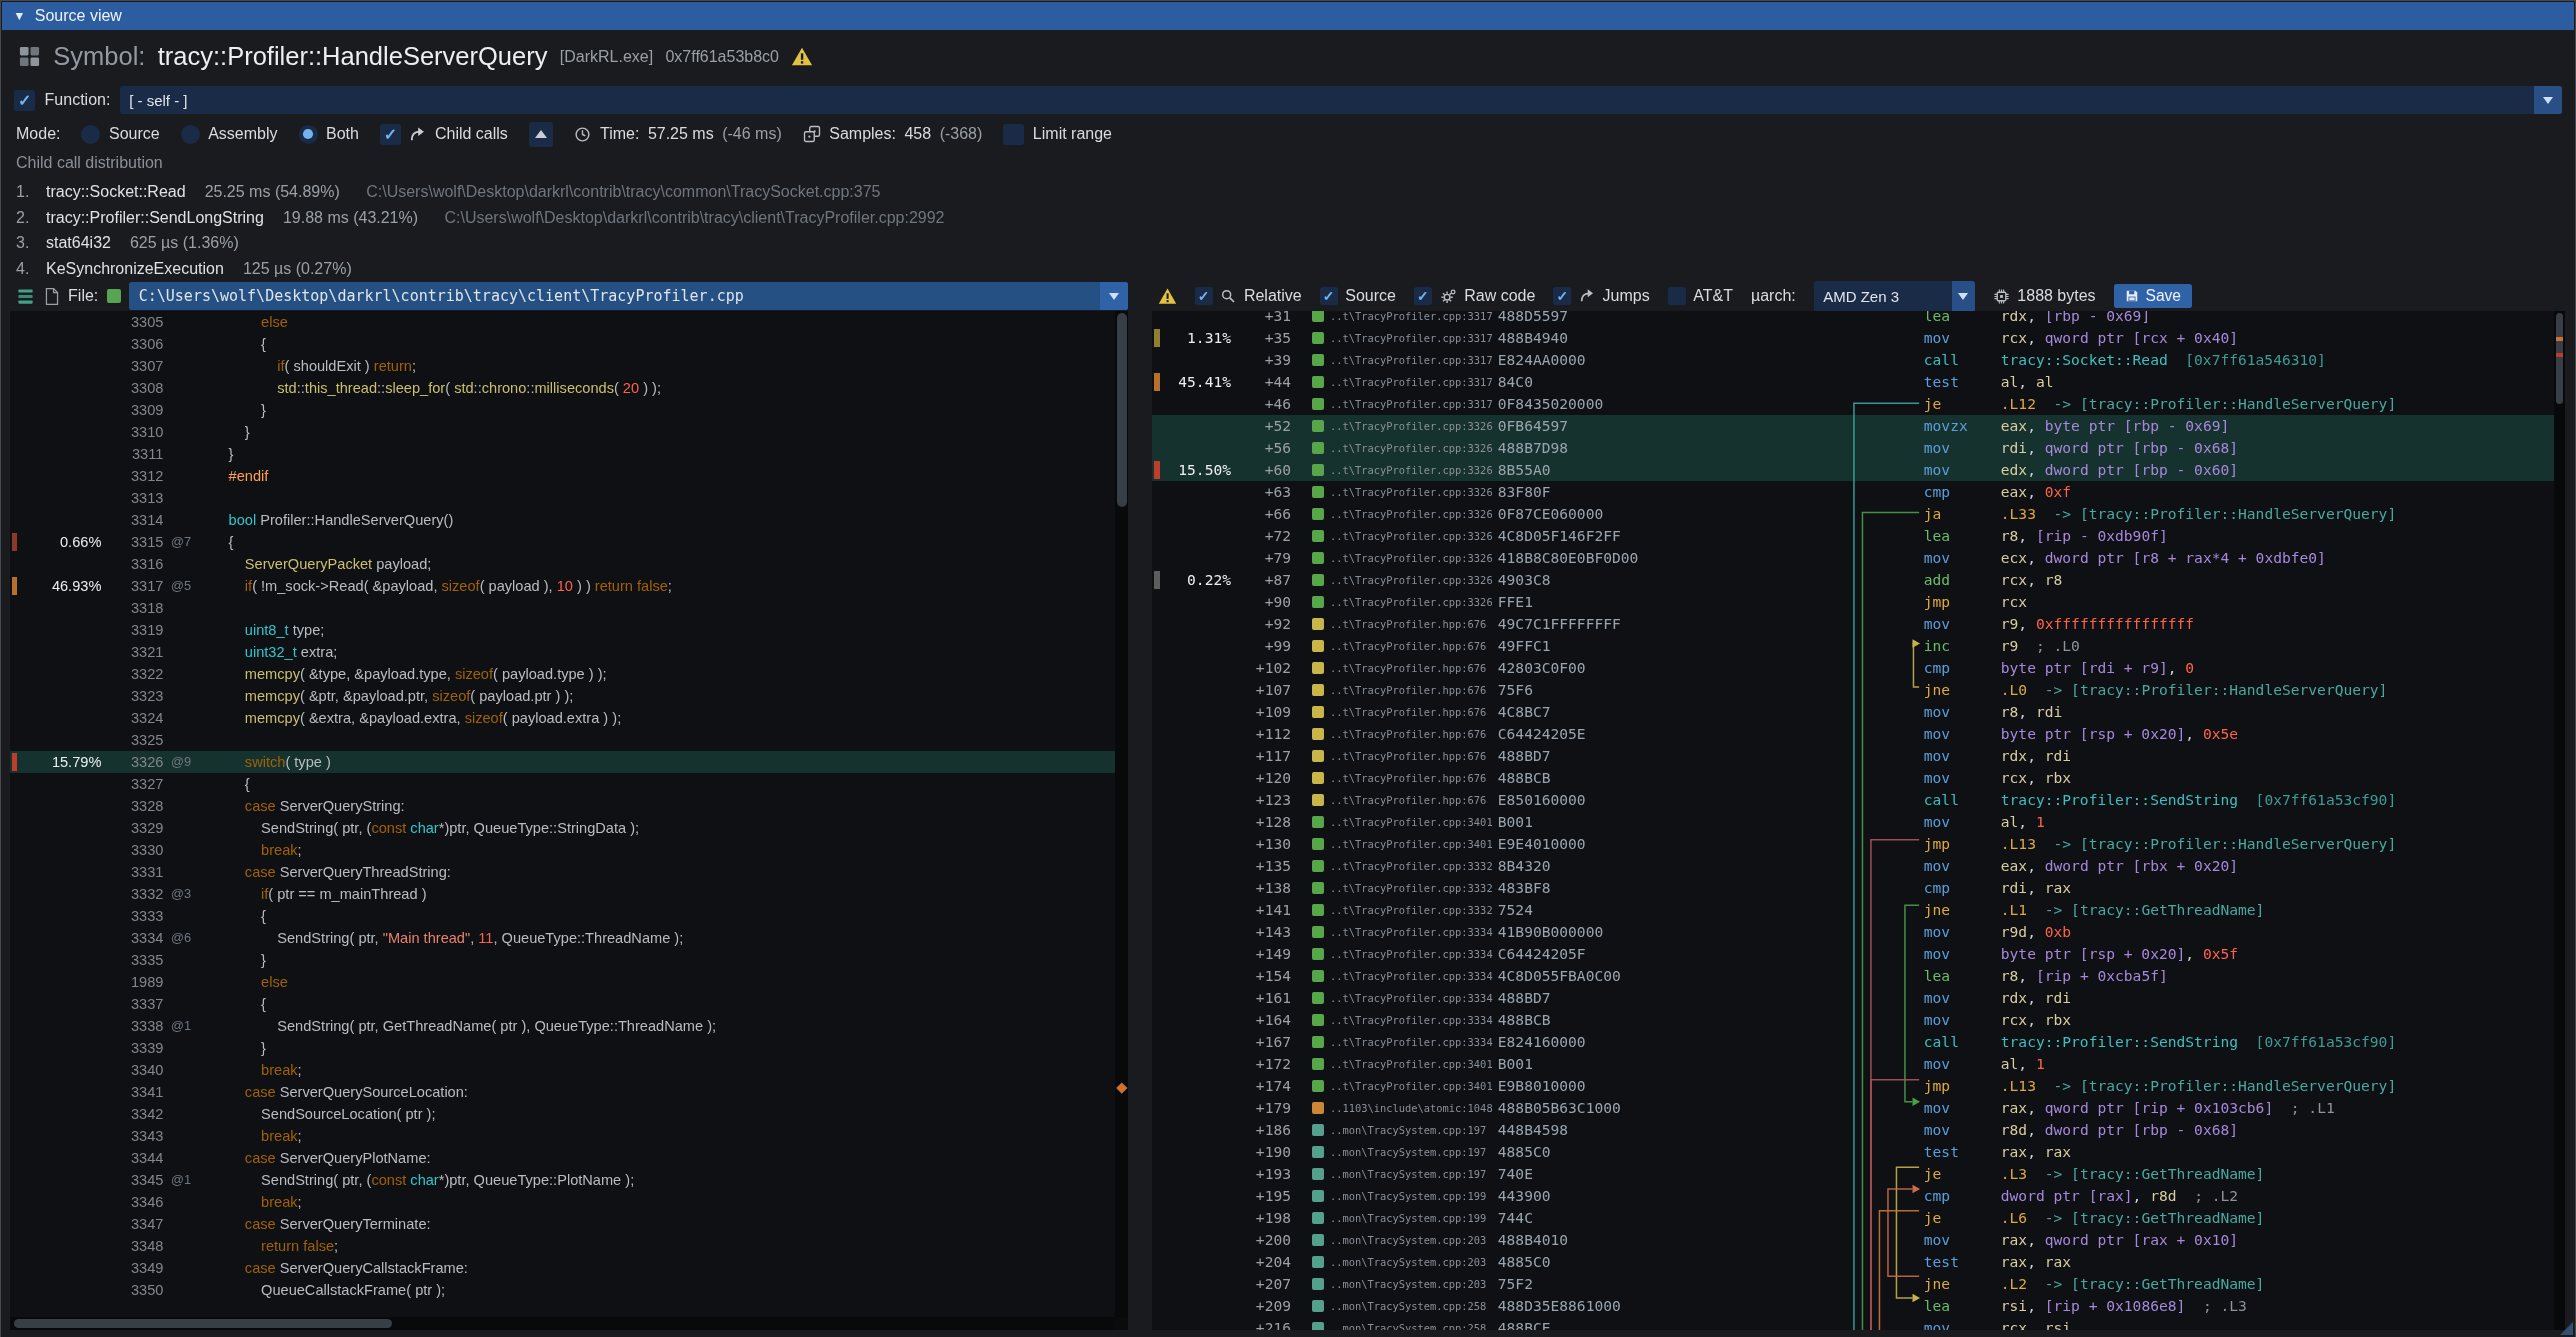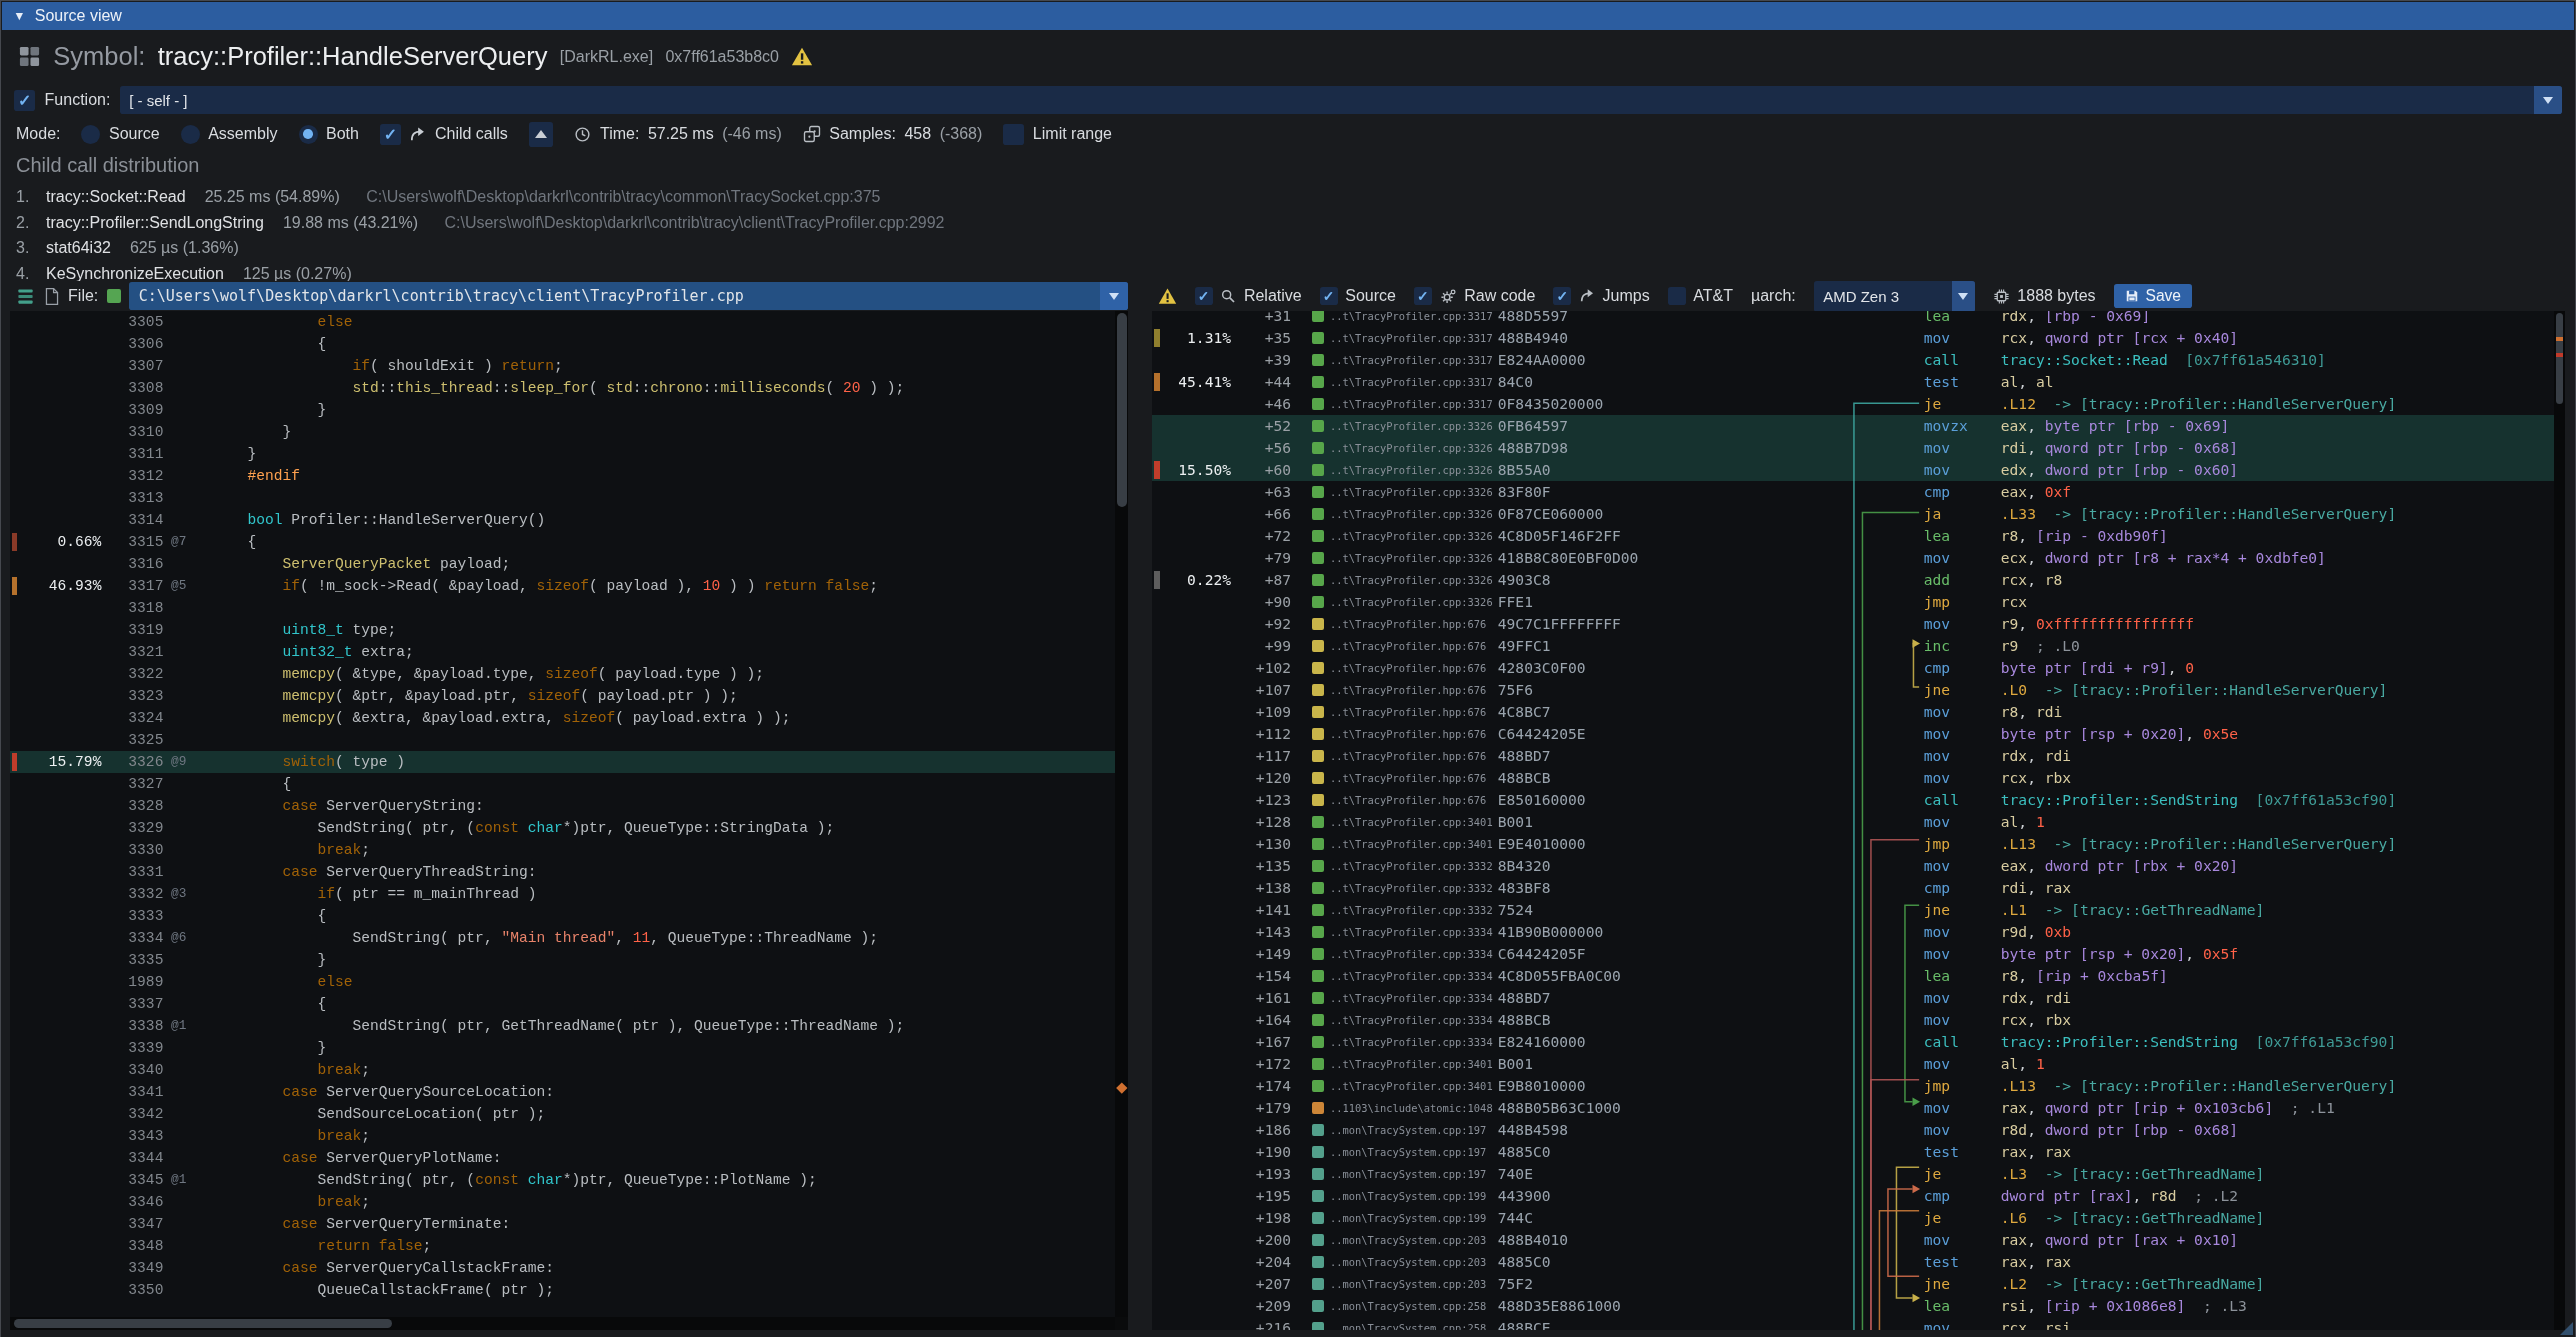--- a/index.html
+++ b/index.html
@@ -35,41 +35,41 @@
   .mode-row{position:absolute;left:15px;top:121px;height:24.6px;display:flex;align-items:center;gap:21px;}
   .rgroup{display:flex;align-items:center;gap:8.5px;}
   .radio{width:19px;height:19px;border-radius:50%;background:#1a2b47;position:relative;flex:none;}
   .radio.sel::after{content:"";position:absolute;inset:4.7px;border-radius:50%;background:#72b3f2;}
   .sbtn{width:24.6px;height:24.6px;background:#1a2b47;border-radius:2.8px;display:flex;align-items:center;justify-content:center;}
   .up-tri{width:0;height:0;border-left:6.6px solid transparent;border-right:6.6px solid transparent;border-bottom:8.5px solid #c9ced4;}
   .dim{color:#9aa0a6;}
 
   
   .ccd{position:absolute;left:15px;top:153px;right:13.2px;height:127px;overflow:hidden;}
-  .ccd-h{font-size:20px;color:#8b9097;margin-bottom:7.6px;}
+  .ccd-h{font-size:16px;color:#8b9097;margin-bottom:7.6px;}
   .ccd-row{display:flex;height:25.5px;align-items:center;font-size:16px;}
   .ccd-i{color:#9aa0a6;width:30px;flex:none;}
   .ccd-n{color:#dfe1e4;margin-right:19px;}
   .ccd-t{color:#9aa0a6;margin-right:26.4px;}
   .ccd-p{color:#70767e;}
 
   
   .pane{position:absolute;top:280px;height:1049px;}
   .pane-left{left:9.4px;width:1118px;}
   .pane-right{left:1151px;width:1413px;}
   .pane-header{height:30px;display:flex;align-items:center;gap:8.5px;font-size:15.6px;padding-left:5.7px;}
   .pane-body{position:absolute;left:0;top:30px;right:0;bottom:0;background:#0e1013;overflow:hidden;}
   .fsq{width:14px;height:14px;border-radius:1.9px;background:#55a552;flex:none;}
   .combo.blue{background:#245083;}
   .combo.blue .caret{background:#2f62a7;}
   .mono{font-family:"DejaVu Sans Mono",monospace;font-size:14px;}
 
   
   .src-rows{position:absolute;left:0;top:0;right:13.2px;bottom:13.2px;overflow:hidden;}
-  .src-row{height:22px;line-height:22px;font-family:Liberation Mono, monospace;font-size:14.6px;white-space:pre;display:flex;position:relative;color:#b9bdc1;}
+  .src-row{height:22px;line-height:22px;font-family:Liberation Sans, sans-serif;font-size:14.6px;white-space:pre;display:flex;position:relative;color:#b9bdc1;}
   .src-row.hl{background:rgba(44,128,112,.30);}
   .sl-bar{position:absolute;left:1.9px;top:1.9px;width:4.7px;height:18px;}
   .sl-pct{width:91px;text-align:right;color:#eceff1;flex:none;}
   .sl-num{width:62px;text-align:right;color:#82878d;flex:none;}
   .sl-anno{width:49px;padding-left:7.6px;box-sizing:border-box;color:#6f7782;font-size:12.8px;flex:none;}
   .sl-code{flex:none;}
   .c-kw{color:#a16207;}
   .c-ty{color:#31c6cc;}
   .c-num{color:#ff6248;}
   .c-str{color:#e8836a;}

